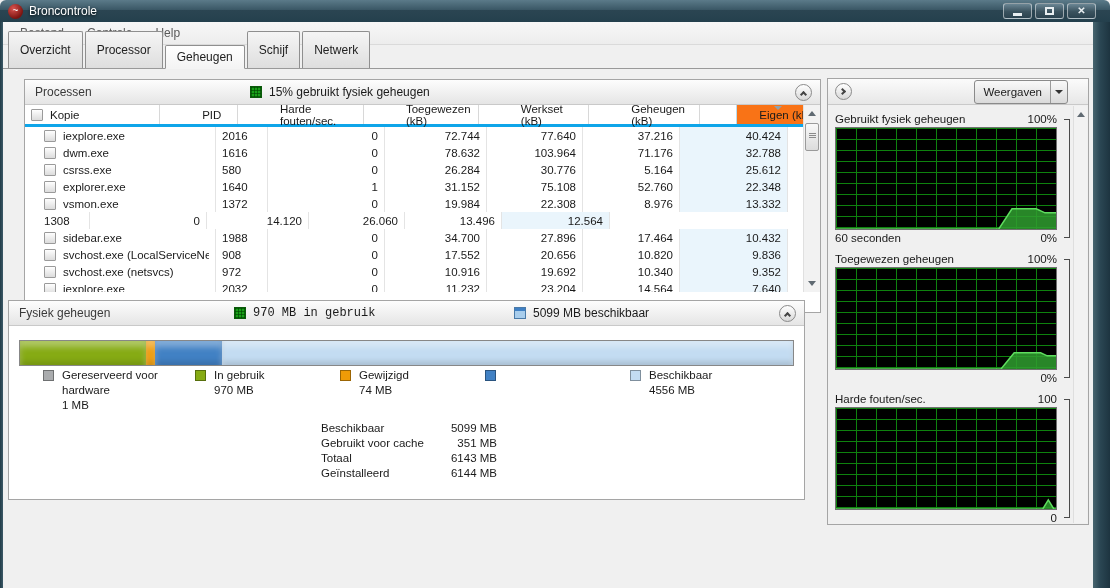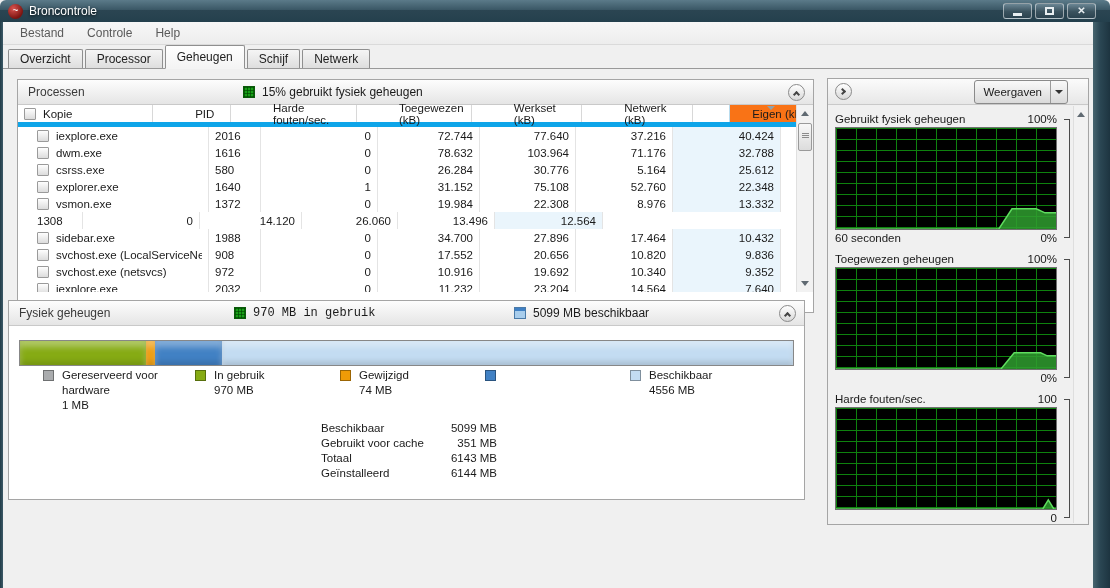--- a/index.html
+++ b/index.html
@@ -24,51 +24,51 @@
   .frame-left { position:absolute; left:0; top:22px; bottom:0; width:3px; background:linear-gradient(to right,#223c48,#3c5a68); }
   .frame-right { position:absolute; right:0; top:22px; bottom:0; width:17px; background:linear-gradient(to right,#47656f,#2b4754 40%,#1d3440); }
 
   .content { position:absolute; left:3px; right:17px; top:22px; bottom:0; background:#f0f0f0; }
 
   
   .menubar { height:23px; background:linear-gradient(#f7f7f7,#ededed); border-bottom:1px solid #dadada;
     display:flex; align-items:center; padding-left:17px; color:#5a5a5a; }
   .menu-item { margin-right:23px; }
   .tabstrip { height:24px; display:flex; align-items:flex-end; padding-left:5px; border-bottom:1px solid #999; background:#f0f0f0; }
-  .tab { height:19px; padding:0 11px; margin-right:2px; display:flex; align-items:center;
+  .tab { height:37px; padding:0 11px; margin-right:2px; display:flex; align-items:center;
     border:1px solid #8f8f8f; border-bottom:none; border-radius:2px 2px 0 0;
     background:linear-gradient(#f5f5f5,#dedede); color:#222; }
   .tab.active { height:24px; background:linear-gradient(#ffffff,#f4f4f4); position:relative; z-index:2; margin-bottom:-1px; border-bottom:1px solid #f4f4f4; }
 
   .main { position:absolute; left:0; right:0; top:48px; bottom:0; }
 
   
   .panel { position:absolute; border:1px solid #a5a5a5; background:#fff; }
-  #proc-panel { left:14px; top:9px;  width:797px; height:234px; }
+  #proc-panel { left:21px; top:9px;  width:797px; height:234px; }
   #mem-panel  { left:5px; top:230px; width:797px; height:200px; }
   #right-panel{ left:824px; top:8px; width:262px; height:447px; background:#f0f0f0; }
 
   .panel-header { height:25px; background:linear-gradient(#fdfdfd,#e5e5e5); border-bottom:1px solid #c9c9c9;
     display:flex; align-items:center; padding:0 10px; position:relative; }
   .panel-title { width:215px; color:#3a3a3a; font-size:12px; }
   .status-group { display:flex; align-items:center; }
   .status-group.w270 { width:280px;font-family:Liberation Mono, monospace; }
   .status-icon { width:12px; height:12px; margin-right:7px; border:1px solid; }
   .icon-green { background-color:#18a018; border-color:#0a5a0a;
     background-image:repeating-linear-gradient(to right, rgba(0,70,0,.65) 0 1px, transparent 1px 3px),
                      repeating-linear-gradient(to bottom, rgba(0,70,0,.65) 0 1px, transparent 1px 3px); }
   .icon-blue { background:linear-gradient(#3f80c4 0 35%, #a8cdec 35%); border-color:#4a7aa8; }
   .collapse-btn { position:absolute; right:8px; top:4px; width:17px; height:17px; border-radius:50%;
     border:1px solid #8a8a8a; background:linear-gradient(#ffffff,#d8d8d8); }
   .chev { position:absolute; left:5px; top:7px; width:5px; height:5px; border-left:2px solid #444; border-top:2px solid #444; transform:rotate(45deg); }
   .chev.right { transform:rotate(135deg); left:4px; top:5px; }
 
   
   .tbl { position:relative; height:187px; font-size:11.5px; }
-  .tbl-header { display:flex; height:22px; align-items:flex-end; border-bottom:5px solid #0ea5e9; color:#1a1a1a;gap:36px; }
+  .tbl-header { display:flex; height:22px; align-items:flex-end; border-bottom:3px solid #0ea5e9; color:#1a1a1a;gap:36px; }
   .th, .td { border-right:1px solid #e4e4e4; height:100%; display:flex; align-items:center; padding:0 6px; }
   .th { border-right:1px solid #d8d8d8; }
   .c-name { width:178px; }
   .c-pid { width:52px; }
   .c-faults { width:117px; justify-content:flex-end; }
   .c-commit { width:102px; justify-content:flex-end; }
   .c-work { width:96px; justify-content:flex-end; }
   .c-share { width:97px; justify-content:flex-end; }
   .c-priv { width:108px; justify-content:flex-end; position:relative; }
   .th.c-priv { background:#f97316; border-left:1px solid #b9dcee; border-right:1px solid #b9dcee; }
@@ -199,21 +199,21 @@
       <div class="tbl">
         <div class="tbl-header">
           <div class="th c-name">
             <span class="checkbox"></span>
             <span>Kopie</span>
           </div>
           <div class="th c-pid">PID</div>
           <div class="th c-faults">Harde fouten/sec.</div>
           <div class="th c-commit">Toegewezen (kB)</div>
           <div class="th c-work">Werkset (kB)</div>
-          <div class="th c-share">Netwerk (kB)</div>
+          <div class="th c-share">Geheugen (kB)</div>
           <div class="th c-priv">
             <div class="sort-arrow"></div>
             <span>Eigen (kB)</span>
           </div>
         </div>
         <div class="tbl-body">
 
             <div class="tr">
               <div class="td c-name">
                 <span class="checkbox"></span>

